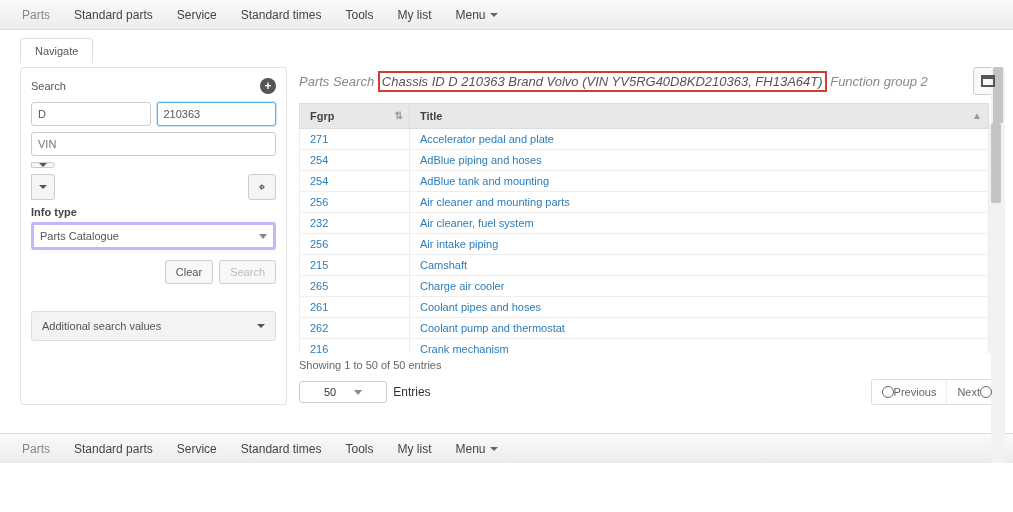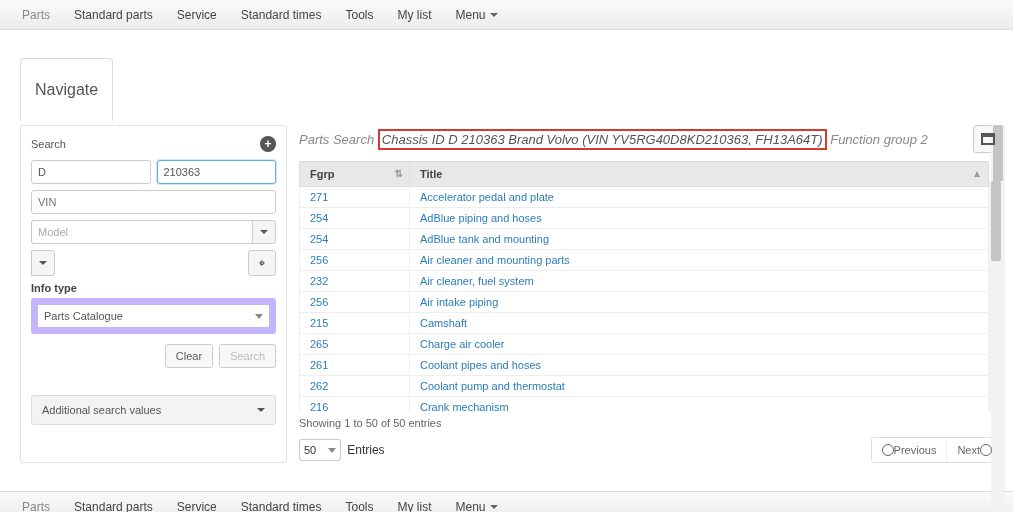--- a/index.html
+++ b/index.html
@@ -2,35 +2,35 @@
 <html><head>
 <meta charset="utf-8">
 <style>
 * { box-sizing: border-box; margin: 0; padding: 0; }
 body { font-family: Arial, Helvetica, sans-serif; font-size: 12px; color: #333; background: #fff; width: 1013px; }
 .topbar { background: linear-gradient(#fafafa,#ececec); border-bottom: 1px solid #ddd; height: 30px; display: flex; align-items: center; padding: 0 10px; }
 .topbar-item { padding: 0 12px; font-size: 12px; color: #444; cursor: pointer; }
 .topbar-item.active { color: #888; }
 .caret-down { display: inline-block; width: 0; height: 0; border-left: 4px solid transparent; border-right: 4px solid transparent; border-top: 4px solid #666; margin-left: 4px; vertical-align: middle; }
 .tabbar { padding: 8px 10px 0 20px; }
-.tab { display: inline-block; background: #fff; border: 1px solid #ddd; border-bottom: none; border-radius: 4px 4px 0 0; padding: 22px 14px; font-size: 16px; color: #555; margin-top: 20px; }
+.tab { display: inline-block; background: #fff; border: 1px solid #ddd; border-bottom: none; border-radius: 4px 4px 0 0; padding: 6px 14px; font-size: 11px; color: #555; }
 .layout { display: flex; padding: 4px 10px 10px 20px; gap: 12px; }
 .left-panel { width: 267px; border: 1px solid #e3e3e3; border-radius: 3px; padding: 10px 10px; background: #fff; }
 .search-header { display: flex; justify-content: space-between; align-items: center; font-size: 11px; color: #555; margin-bottom: 8px; }
 .plus-icon { width: 16px; height: 16px; border-radius: 50%; background: #555; color: #fff; display: flex; align-items: center; justify-content: center; font-size: 12px; font-weight: bold; }
 .input { width: 100%; border: 1px solid #ccc; border-radius: 3px; padding: 5px 6px; font-size: 11px; color: #555; margin-bottom: 6px; }
 .input.focus { border-color: #5bb0e8; box-shadow: 0 0 0 1px rgba(91,176,232,.3); }
 .row-2 { display: flex; gap: 6px; }
 .row-2 .input { flex: 1; }
 .select-wrap { display: flex; margin-bottom: 6px; }
 .select-main { flex: 1; border: 1px solid #ccc; border-right: none; border-radius: 3px 0 0 3px; padding: 5px 6px; font-size: 11px; color: #888; overflow: hidden; white-space: nowrap; }
 .select-btn { width: 24px; border: 1px solid #ccc; border-radius: 0 3px 3px 0; background: #f5f5f5; display: flex; align-items: center; justify-content: center; }
 .target-btn { width: 28px; height: 26px; border: 1px solid #ccc; border-radius: 3px; background: #f5f5f5; margin-left: 6px; display: flex; align-items: center; justify-content: center; font-size: 12px; }
 .label { font-size: 11px; color: #444; font-weight: bold; margin: 6px 0 4px; }
-.infotype-select { border: 7px solid #c4b5fd; border-radius: 3px; padding: 5px 6px; font-size: 11px; color: #555; display: flex; justify-content: space-between; align-items: center; margin-bottom: 10px; }
+.infotype-select { border: 3px solid #c4b5fd; border-radius: 3px; padding: 5px 6px; font-size: 11px; color: #555; display: flex; justify-content: space-between; align-items: center; margin-bottom: 10px; }
 .chev { width: 0; height: 0; border-left: 4px solid transparent; border-right: 4px solid transparent; border-top: 5px solid #888; }
 .btn-row { display: flex; justify-content: flex-end; gap: 6px; margin-bottom: 27px; }
 .btn { border: 1px solid #ccc; border-radius: 3px; padding: 5px 10px; font-size: 11px; background: #f8f8f8; color: #555; }
 .btn.disabled { color: #bbb; }
 .addl { border: 1px solid #ddd; border-radius: 3px; background: #f3f3f3; padding: 8px 10px; display: flex; justify-content: space-between; align-items: center; font-size: 11px; color: #555; }
 .caret-sm { width: 0; height: 0; border-left: 4px solid transparent; border-right: 4px solid transparent; border-top: 4px solid #555; }
 .right-area { flex: 1; position: relative; }
 .breadcrumb-row { display: flex; align-items: center; margin-bottom: 8px; gap: 4px; }
 .breadcrumb { font-size: 13px; color: #888; flex: 1; font-style: italic; }
 .redbox { border: 2px solid #d43a2f; padding: 1px 2px; color: #555; display: inline-block; }
@@ -41,21 +41,21 @@
 .sort-icon { font-size: 10px; color: #999; position: absolute; }
 .table td { padding: 4px 10px; font-size: 11px; border: 1px solid #eee; }
 .table td.fgrp a, .table td.title a { color: #2b7dbc; text-decoration: none; }
 .table-wrap { max-height: 250px; overflow: hidden; position: relative; }
 .scroll-track { position: absolute; right: 0; top: 20px; bottom: 0; width: 14px; background: #f2f2f2; }
 .scroll-thumb { position: absolute; right: 2px; top: 20px; width: 10px; height: 80px; background: #c4c4c4; border-radius: 2px; }
 .outer-scroll { position: absolute; right: -2px; top: 0; bottom: -80px; width: 14px; background: #f2f2f2; }
 .outer-thumb { position: absolute; top: 0; width: 10px; right: 2px; height: 200px; background: #c4c4c4; border-radius: 2px; }
 .footer-info { font-size: 11px; color: #666; margin: 6px 0 8px; }
 .footer-controls { display: flex; justify-content: space-between; align-items: center; }
-.page-size { border: 1px solid #ccc; border-radius: 3px; padding: 4px 4px; font-size: 11px; display: inline-flex; align-items: center; gap: 12px; }
+.page-size { border: 1px solid #ccc; border-radius: 3px; padding: 4px 24px; font-size: 11px; display: inline-flex; align-items: center; gap: 18px; }
 .pager { display: flex; gap: 0; border: 1px solid #ddd; border-radius: 3px; overflow: hidden; }
 .pager-btn { padding: 6px 10px; font-size: 11px; color: #666; background: #fff; border-left: 1px solid #eee; display: flex; align-items: center; }
 .pager-btn:first-child { border-left: none; }
 .circ-arrow { width: 12px; height: 12px; border: 1.5px solid #666; border-radius: 50%; position: relative; }
 .bottombar { margin-top: 18px; background: linear-gradient(#fafafa,#ececec); border-top: 1px solid #ddd; height: 30px; display: flex; align-items: center; padding: 0 10px; }
 </style>
 </head>
 <body>
 
 <div class="topbar">
@@ -77,21 +77,20 @@
     <div class="search-header">
       <span>Search</span>
       <div class="plus-icon">+</div>
     </div>
     <div class="row-2">
       <input class="input" value="D" style="">
       <input class="input focus" value="210363" style="">
     </div>
     <input class="input" placeholder="VIN" style="">
     <div class="select-wrap">
-      <div class="select-main" style="color:#aaa">Model</div>
       <div class="select-btn">
           <span class="caret-sm"></span>
         </div>
     </div>
     <div style="display:flex">
       <div class="select-wrap" style="flex:1;margin-bottom:0">
         <div class="select-btn">
             <span class="caret-sm"></span>
           </div>
       </div>

